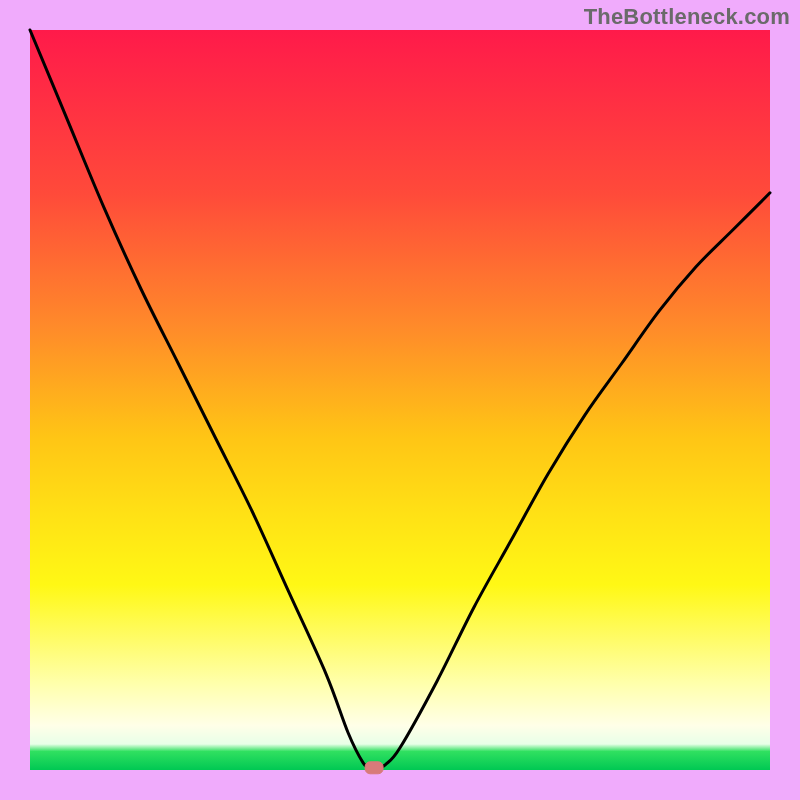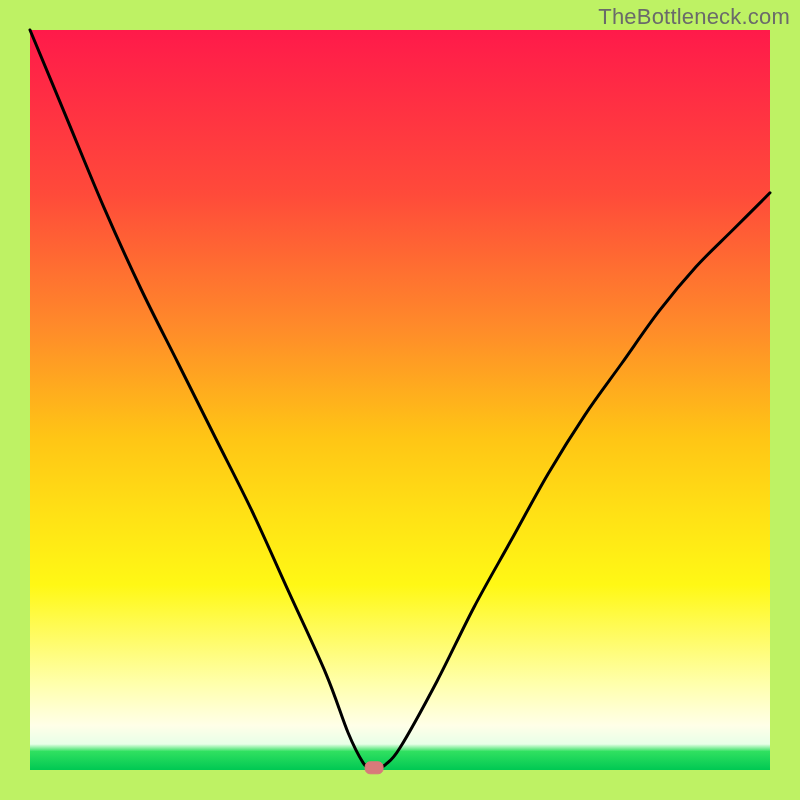--- a/index.html
+++ b/index.html
@@ -8,21 +8,22 @@
     width: 800px;
     height: 800px;
     background: #000;
     font-family: Arial, Helvetica, sans-serif;
     overflow: hidden;
   }
   .chart-wrap {
     position: relative;
     width: 800px;
     height: 800px;
-    background: #bef264;
+    background: #f0abfc;
+    font-weight: bold;
   }
   .plot-area {
     position: absolute;
     left: 30px;
     top: 30px;
     width: 740px;
     height: 740px;
     background: linear-gradient(
       to bottom,
       #ff1a4a 0%,

